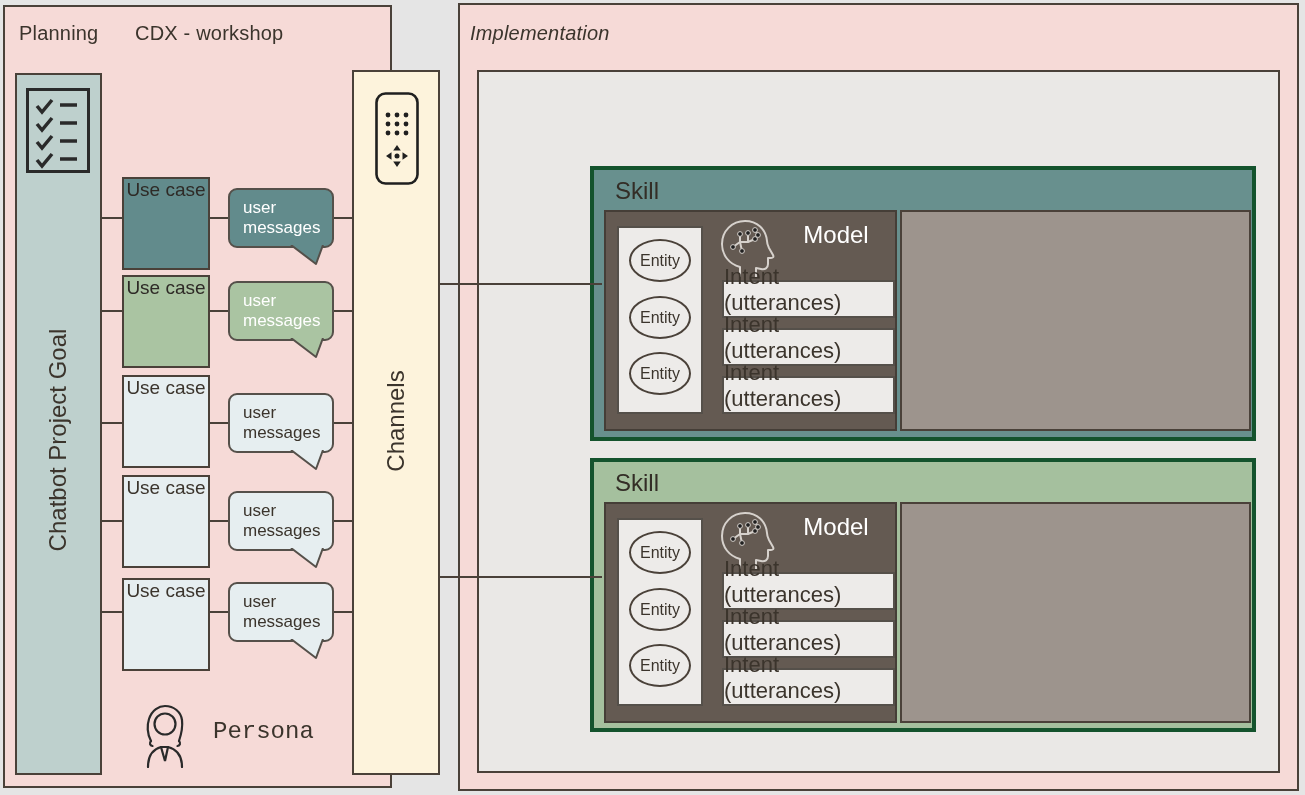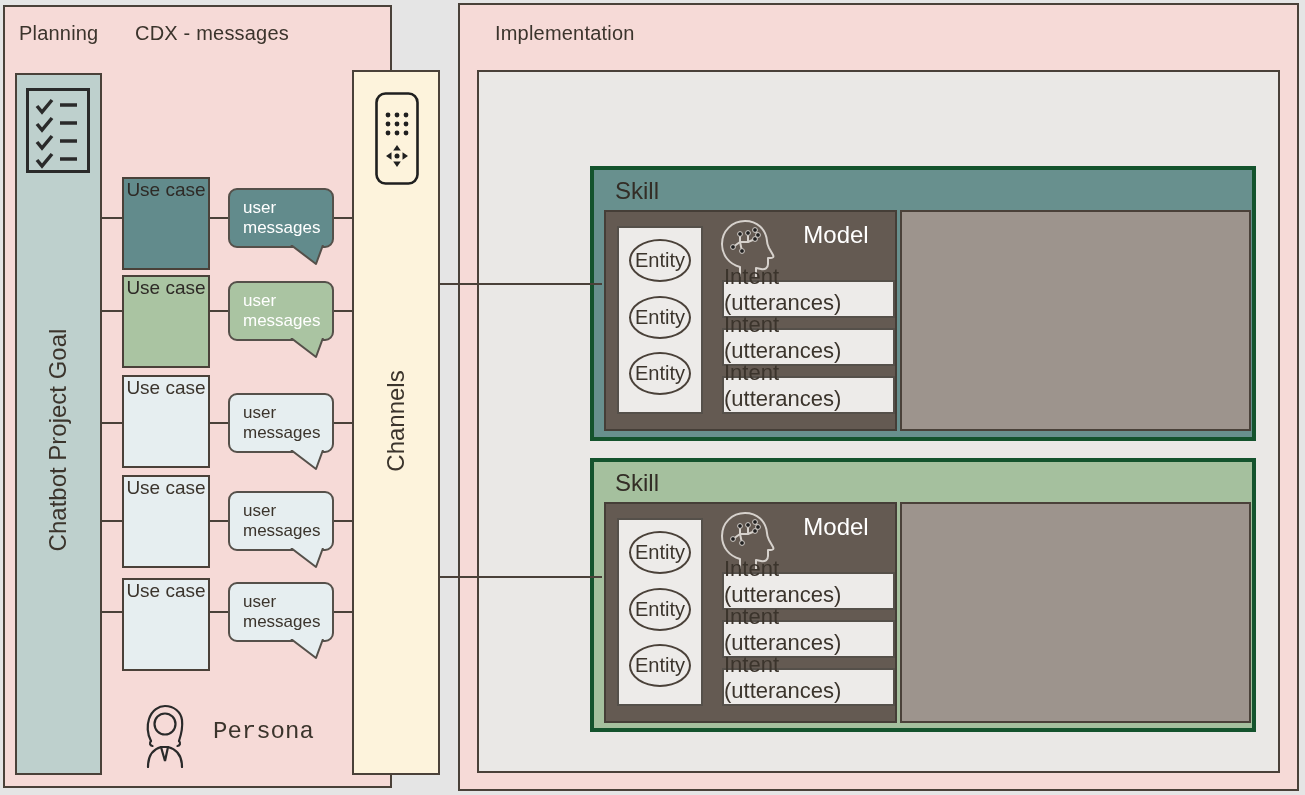--- a/index.html
+++ b/index.html
@@ -27,39 +27,39 @@
   .skill-teal{background:#68908e;}
   .skill-green{background:#a5c09e;}
   .skilllabel{position:absolute;left:21px;top:7px;font-size:24px;color:#332d26;}
   .modelbox{position:absolute;left:10px;top:40px;width:293px;height:221px;background:#645a52;
             border:2px solid #453e37;box-sizing:border-box;}
   .sidepanel{position:absolute;left:306px;top:40px;width:351px;height:221px;background:#9d948d;
              border:2px solid #4a4139;box-sizing:border-box;}
   .entitypanel{position:absolute;left:11px;top:14px;width:86px;height:188px;background:#edebe9;
                border:2px solid #55504a;box-sizing:border-box;}
   .entity{position:absolute;left:10px;width:62px;height:43px;border:2px solid #4a4139;border-radius:50%;
-          background:#edebe9;display:flex;align-items:center;justify-content:center;font-size:20px;
+          background:#edebe9;display:flex;align-items:center;justify-content:center;font-size:16px;
           box-sizing:border-box;color:#3b342c;}
   .intent{position:absolute;left:116px;width:173px;height:38px;border:2px solid #55504a;background:#edebe9;
           display:flex;align-items:flex-end;justify-content:center;font-size:22px;box-sizing:border-box;
           color:#3b342c;}
   .modellabel{position:absolute;left:170px;top:9px;width:120px;text-align:center;font-size:24px;color:#ffffff;}
   .connector-impl{position:absolute;height:2px;background:#4a4139;z-index:4;}
   .personalabel{position:absolute;left:213px;top:718px;font-size:24px;font-family:Liberation Mono, monospace;}
   .icon{position:absolute;}
 </style>
 </head>
 <body>
 
 <div class="canvas">
 
   <div class="box pink" style="left:3px;top:5px;width:389px;height:783px;"></div>
 
   <div class="hdr" style="left:19px;top:22px;">Planning</div>
-  <div class="hdr" style="left:135px;top:22px;">CDX - messages</div>
+  <div class="hdr" style="left:135px;top:22px;">CDX - workshop</div>
 
   <div class="hline" style="left:102px;top:217px;width:252px;"></div>
   <div class="hline" style="left:102px;top:310px;width:252px;"></div>
   <div class="hline" style="left:102px;top:422px;width:252px;"></div>
   <div class="hline" style="left:102px;top:520px;width:252px;"></div>
   <div class="hline" style="left:102px;top:611px;width:252px;"></div>
 
   <div class="box goalbar"></div>
   <svg class="icon" style="left:25px;top:87px;" width="66" height="87" viewBox="0 0 66 87">
     <rect x="2.5" y="2.5" width="61" height="82" fill="none" stroke="#2a2a2a" stroke-width="3"></rect>
@@ -160,21 +160,21 @@
       <path d="M10,37 c-2,2 -1,4.5 1.5,5"></path>
       <path d="M38,37 c2,2 1,4.5 -1.5,5"></path>
       <circle cx="24" cy="20" r="10.5"></circle>
       <path d="M7,63 C7,50 13,45 20,43 L27,43 C35,45 41,50 41,63"></path>
       <path d="M20,43 L24,57 L27,43"></path>
     </g>
   </svg>
   <div class="personalabel">Persona</div>
 
   <div class="box pink" style="left:458px;top:3px;width:841px;height:788px;"></div>
-  <div class="hdr" style="left:495px;top:22px;">Implementation</div>
+  <div class="hdr" style="left:470px;top:22px;font-style:italic;">Implementation</div>
   <div class="box implinner"></div>
 
   <div class="connector-impl" style="left:440px;top:283px;width:162px;"></div>
   <div class="connector-impl" style="left:440px;top:576px;width:162px;"></div>
 
   <div class="skill skill-teal" style="top:166px;height:275px;">
     <div class="skilllabel">Skill</div>
     <div class="modelbox">
       <svg class="icon" style="left:105px;top:1px;" width="70" height="66" viewBox="0 0 70 66">
         <g fill="none" stroke="#d6d1cc" stroke-width="2" stroke-linejoin="round">

